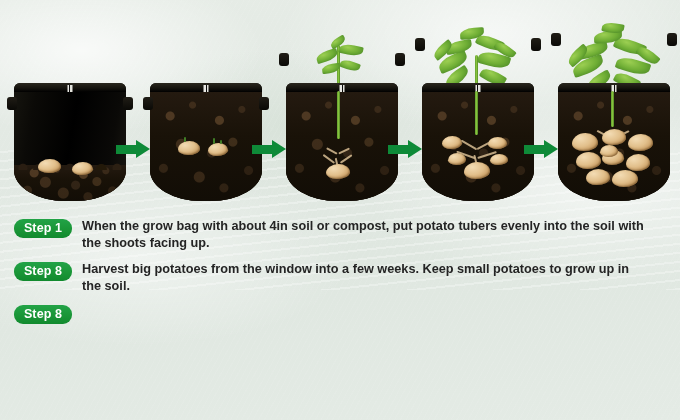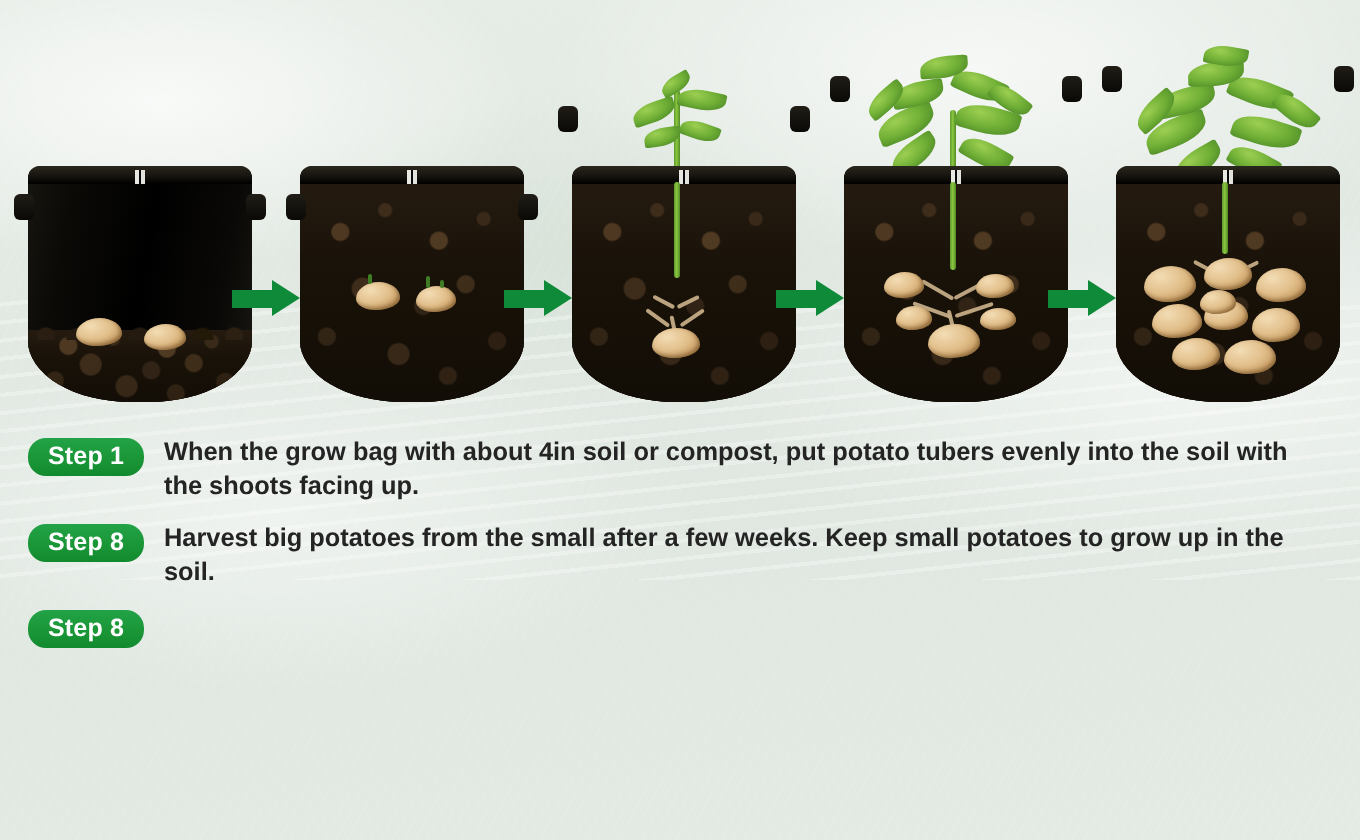--- a/index.html
+++ b/index.html
@@ -283,21 +283,21 @@
   <div class="steps">
 
     <div class="step">
       <div class="badge">Step 1</div>
       <div class="steptext">When the grow bag with about 4in soil or compost, put potato tubers evenly into the soil with the shoots facing up.</div>
     </div>
 
 
     <div class="step">
       <div class="badge">Step 8</div>
-      <div class="steptext">Harvest big potatoes from the small after a few weeks. Keep small potatoes to grow up in the soil.</div>
+      <div class="steptext">Harvest big potatoes from the window into a few weeks. Keep small potatoes to grow up in the soil.</div>
     </div>
 
     <div class="step">
       <div class="badge">Step 8</div>
     </div>
 
   </div>
 </div>
 
 </body></html>

